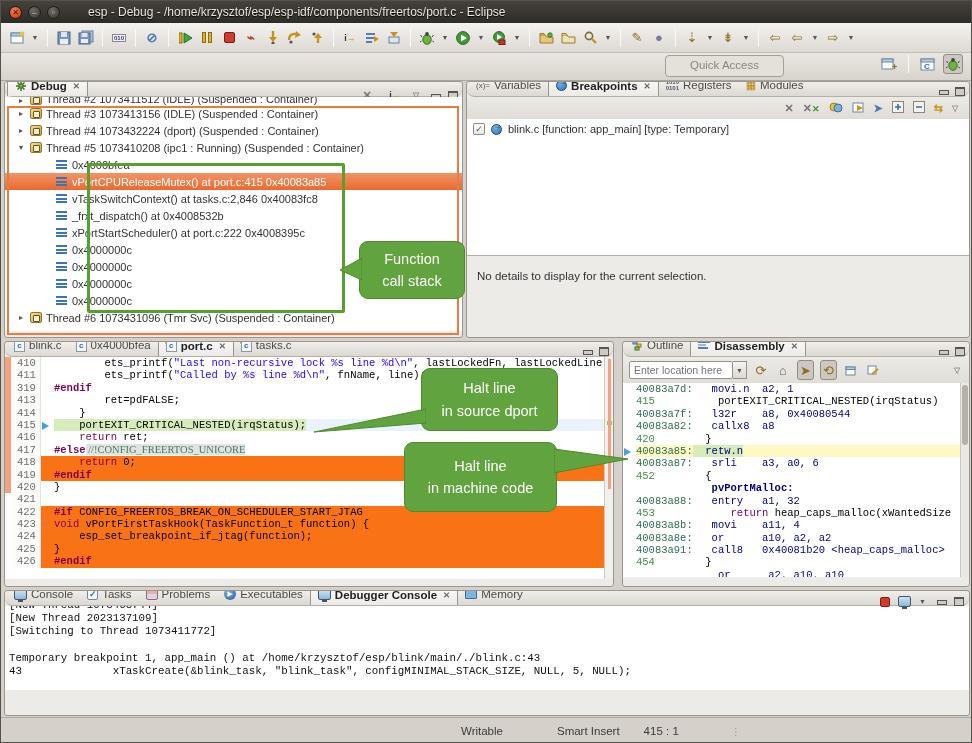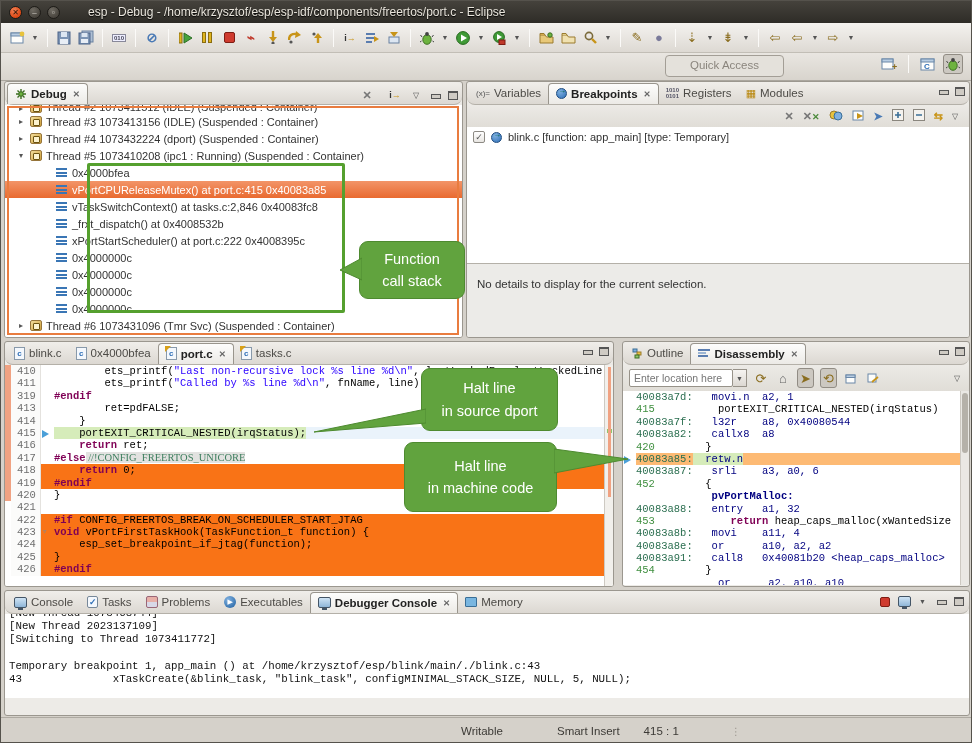--- a/index.html
+++ b/index.html
@@ -37,21 +37,21 @@
   .glyph-blue { color:#4a7ab5; font-weight:bold; }
   .glyph-gray { color:#777; font-weight:bold; }
   .txt-ico { font-size:9px; font-weight:bold; color:#333; letter-spacing:0; }
   .bin-box { font-size:6px; font-weight:bold; color:#445; border:1px solid #889; padding:0 1px; background:#eef; }
   .quick-access { position:absolute; right:187px; top:54px; height:22px; padding:3px 24px;
     border:1px solid #a39e96; border-radius:4px; color:#8a857d; font-size:11.5px; background:#e4e1db; }
   .persp { position:absolute; right:8px; top:53px; display:flex; align-items:center; gap:5px; }
   .persp .tbi.pressed { background:#ccc8c1; border:1px solid #918c84; }
   
   .panel { position:absolute; background:#edebe7; border:1px solid #9b978f; border-radius:3px; overflow:hidden; }
-  .tabstrip { height:23px; display:flex; align-items:flex-end; padding-left:2px;
+  .tabstrip { height:15px; display:flex; align-items:flex-end; padding-left:2px;
     background:linear-gradient(#f0eeea,#dcd8d2); border-bottom:1px solid #b4b0a8; position:relative;border-radius:8px; }
   .vtab { display:flex; align-items:center; gap:4px; padding:3px 7px 4px; font-size:11.5px; color:#4c4a46; height:21px; }
   .vtab.sel { background:linear-gradient(#fdfdfc,#eceae6); border:1px solid #99958d; border-bottom:none;
     border-radius:4px 4px 0 0; font-weight:bold; color:#222; }
   .tabx { font-size:8.5px; color:#666; margin-left:2px; }
   .winctl { position:absolute; right:4px; top:5px; display:flex; gap:7px; }
   .ico-min { width:10px; height:9px; position:relative; }
   .ico-min::after { content:""; position:absolute; left:1px; bottom:1px; width:8px; height:3px; border:1px solid #555; background:#cfcbc4; }
   .ico-max { width:10px; height:9px; border:1px solid #555; background:#cfcbc4; border-top-width:2px; }
   
@@ -92,21 +92,21 @@
   .crow { display:flex; height:12.4px; line-height:12.4px; font-size:10.5px; white-space:pre; }
   .crow .chgbar { width:6px; flex:none; }
   .crow.chg .chgbar { background:#f0a282; }
   .crow .lnum { width:30px; flex:none; text-align:left; padding-left:6px; color:#6e6e6e; background:#fbfbfa; border-right:1px solid #e4e2de; }
   .crow .lmargin { width:13px; flex:none; position:relative; }
   .crow .ltext { flex:1; }
   .crow.inactive .ltext, .crow.inactive .lmargin { background:#f97316; }
   .crow.halt .ltext { background:#eaf3fb; }
   .seg { white-space:pre; }
   .co-pl { color:#000; }
-  .co-kw { color:#7f0055; font-weight:bold; }
+  .co-kw { color:#7f0055; font-weight:normal; }
   .co-pp { color:#7f0055; font-weight:bold; }
   .co-str { color:#2a00ff; }
   .co-com { color:#3f7f5f; }
   .co-addr { color:#2a6e4f; }
   .co-ln { color:#3f8f3f; }
   .co-asm { color:#000080; }
   .co-lbl { color:#000080; font-weight:bold; }
   .gbg { background:#e2e2e0;font-family:Liberation Serif, serif; }
   .hl { background:#d6ecba; }
   .mark-arrow::after { content:""; position:absolute; left:1px; top:3px; width:0; height:0;
@@ -119,21 +119,21 @@
   .dis-toolbar { height:26px; display:flex; align-items:center; gap:6px; padding:0 6px;
     background:linear-gradient(#eceae6,#e0ddd7); }
   .loc-input { width:104px; height:18px; border:1px solid #979289; border-radius:2px; background:#fff;
     font-size:10.5px; color:#888; padding:0 4px; font-family:"Liberation Sans",sans-serif; }
   .combo-btn { width:14px; height:18px; border:1px solid #979289; border-left:none; background:linear-gradient(#f6f4f1,#dcd8d2);
     font-size:7px; color:#555; display:flex; align-items:center; justify-content:center; margin-left:-6px; }
   .dis-area { position:relative; background:#fff; height:194px; overflow:hidden; font-family:"Liberation Mono","DejaVu Sans Mono",monospace; }
   .drow { display:flex; height:12.4px; line-height:12.4px; font-size:10.5px; white-space:pre; }
   .drow .lmargin { width:13px; flex:none; position:relative; }
   .drow .ltext { flex:1; }
-  .drow.sel .ltext { background:#fdba74; }
+  .drow.sel .ltext { background:#fef9c3; }
   .vscroll { position:absolute; right:0; top:0; width:9px; height:194px; background:#eae8e4; border-left:1px solid #cdc9c2; }
   .vscroll .thumb { position:absolute; left:1px; top:2px; width:6px; height:60px; background:#b5b1a9; border-radius:3px; }
   .tbi.pressed { background:#ccc8c1; border:1px solid #918c84; }
   
   #console-panel { left:3px; top:589px; width:966px; height:126px; }
   .con-head { height:17px; background:#f4f3f0; border-bottom:1px solid #cfccc5; font-size:11px; font-weight:bold;
     color:#222; padding:2px 6px; }
   .con-area { background:#fff; height:84px; overflow:hidden; font-family:"Liberation Mono","DejaVu Sans Mono",monospace;
     font-size:10.8px; padding:0 4px; }
   .conline { height:13.2px; line-height:13.2px; white-space:pre; color:#111; }

